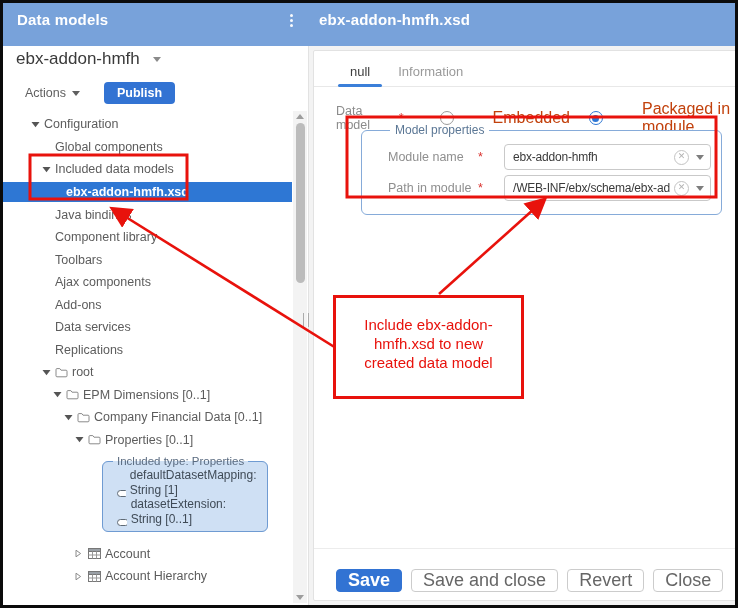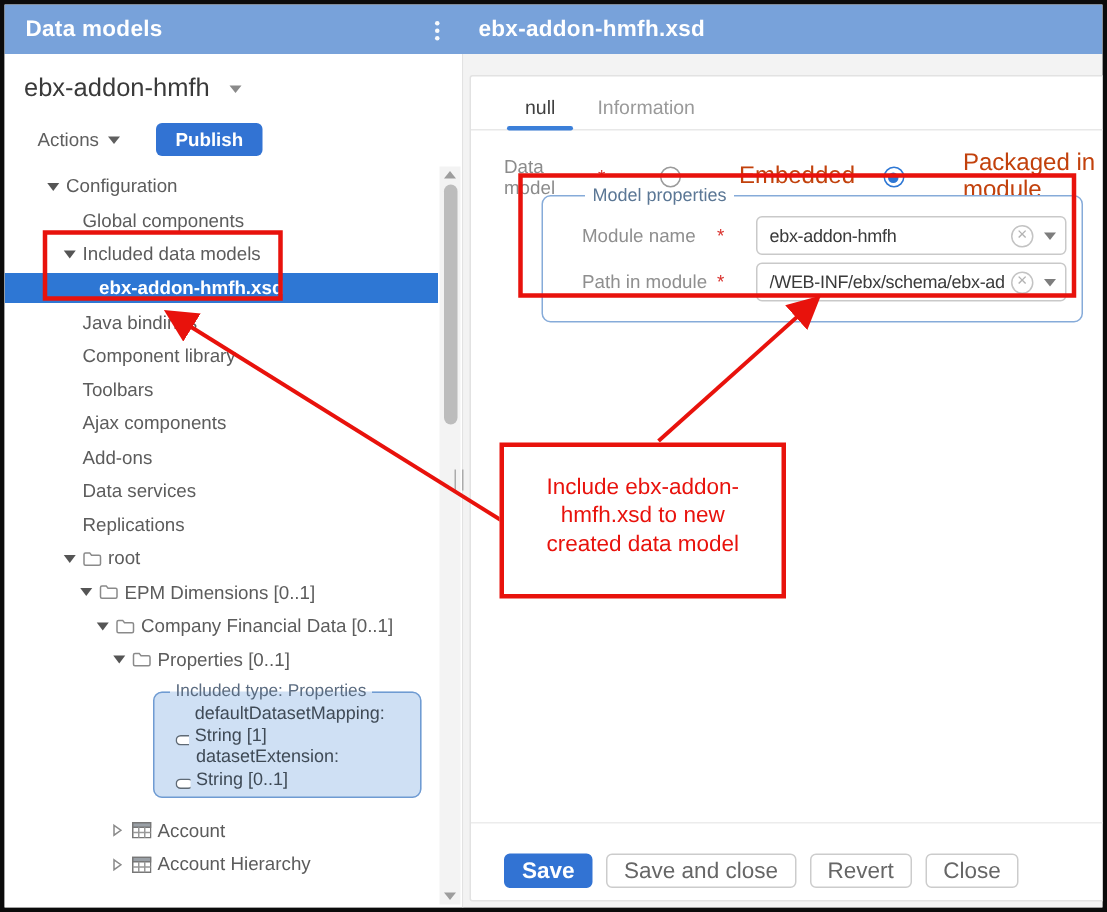--- a/index.html
+++ b/index.html
@@ -1,40 +1,40 @@
 <!DOCTYPE html>
 <html><head>
 <meta charset="utf-8">
 <style>
   html,body{margin:0;padding:0;background:#fff;font-family:"Liberation Sans",sans-serif;}
   .frame{position:relative;width:738px;height:608px;box-sizing:border-box;border:3px solid #0b0b0b;background:#fff;overflow:hidden;}
 
   
-  .header{position:absolute;left:0;top:0;right:0;height:33px;background:#78a2da;display:flex;align-items:center;z-index:5;}
+  .header{position:absolute;left:0;top:0;right:0;height:43px;background:#78a2da;display:flex;align-items:center;z-index:5;}
   .hdr-title{color:#fff;font-size:15px;font-weight:600;letter-spacing:.2px;}
   .hdr-left{position:absolute;left:14px;top:8px;}
   .hdr-right{position:absolute;left:316px;top:8px;}
   .kebab{position:absolute;left:280px;top:8px;width:16px;height:18px;display:flex;flex-direction:column;align-items:center;justify-content:center;gap:2px;cursor:pointer;}
   .kebab i{width:3px;height:3px;border-radius:50%;background:#fff;opacity:.95;}
 
   
   .sidebar{position:absolute;left:0;top:33px;width:306px;bottom:0;background:#fff;border-right:1px solid #e2e2e2;box-sizing:border-box;}
   .model-title{position:absolute;left:13px;top:13px;font-size:17px;color:#3a3a3a;display:flex;align-items:center;gap:13px;}
   .caret{width:0;height:0;border-left:4px solid transparent;border-right:4px solid transparent;border-top:5px solid #8a8a8a;display:inline-block;}
   .actions-row{position:absolute;left:22px;top:46px;display:flex;align-items:center;gap:24px;}
   .actions{display:inline-flex;align-items:center;gap:6px;font-size:12.5px;color:#5f5f5f;cursor:pointer;}
   .actions .caret{border-top-color:#5f5f5f;}
   .btn-publish{background:#3273d3;color:#fff;border:none;border-radius:4px;height:22px;padding:0 13px;font-size:12.5px;font-weight:600;font-family:inherit;cursor:pointer;}
 
   .tree{position:absolute;left:0;top:77px;right:16px;bottom:0;overflow:hidden;}
   .tree-row{display:flex;align-items:center;height:22.55px;font-size:12.5px;color:#5c5c5c;cursor:pointer;box-sizing:border-box;white-space:nowrap;}
   .tree-row .tgl{width:13px;display:inline-flex;align-items:center;flex:none;}
   .tree-row .ticon{width:17px;display:inline-flex;align-items:center;flex:none;}
   .tree-row.sel{background:#2e77d4;color:#fff;font-weight:600;height:20px;margin:1.3px 0;}
-  .inc-box{margin:4px 0 10px 99px;width:165px;box-sizing:border-box;border:1px solid #6f9bd2;border-radius:6px;background:#cfe0f4;padding:1px 20px 5px 6px;}
+  .inc-box{margin:4px 0 10px 99px;width:165px;box-sizing:border-box;border:1px solid #6f9bd2;border-radius:6px;background:#cfe0f4;padding:1px 7px 5px 6px;}
   .inc-box legend{font-size:11.5px;color:#5a6b80;padding:0 4px;margin-left:4px;}
   .inc-field{display:flex;align-items:flex-end;gap:4px;font-size:12px;color:#3f4a56;line-height:14.5px;margin-left:8px;}
 
   
   .vscroll{position:absolute;right:1px;top:75px;bottom:2px;width:14px;background:#f3f3f3;z-index:4;}
   .sb-up,.sb-down{position:absolute;left:3px;width:0;height:0;border-left:4px solid transparent;border-right:4px solid transparent;}
   .sb-up{top:3px;border-bottom:5px solid #9d9d9d;}
   .sb-down{bottom:3px;border-top:5px solid #9d9d9d;}
   .sb-thumb{position:absolute;left:2.5px;top:12px;width:9px;height:160px;background:#bcbcbc;border-radius:6px;}
   .grip{position:absolute;left:300px;top:310px;width:4px;height:14px;border-left:1.5px solid #ababab;border-right:1.5px solid #ababab;z-index:6;}
@@ -62,21 +62,21 @@
   .fs-row{display:flex;align-items:center;margin:5px 0;}
   .fs-label{width:90px;font-size:12.5px;color:#8f8f8f;flex:none;}
   .fs-req{width:26px;color:#d9302c;font-size:12.5px;flex:none;}
   .combo{width:207px;height:26px;box-sizing:border-box;border:1px solid #c9c9c9;border-radius:4px;display:flex;align-items:center;padding:0 6px 0 8px;background:#fff;cursor:text;flex:none;}
   .combo-val{flex:1;font-size:12px;color:#3a3a3a;letter-spacing:-0.2px;white-space:nowrap;overflow:hidden;}
   .clear-ic{width:13px;height:13px;border:1px solid #c3c3c3;border-radius:50%;color:#b3b3b3;font-size:9px;line-height:11px;text-align:center;flex:none;margin:0 7px 0 4px;cursor:pointer;}
   .dd-caret{width:0;height:0;border-left:4px solid transparent;border-right:4px solid transparent;border-top:5px solid #7d7d7d;flex:none;cursor:pointer;}
 
   .footer-sep{position:absolute;left:0;right:0;bottom:51px;border-top:1px solid #ececec;}
   .footer{position:absolute;left:22px;bottom:8px;display:flex;align-items:center;gap:9px;}
-  .btn{height:23px;padding:0 11px;font-size:15px;font-family:inherit;border-radius:4px;cursor:pointer;background:#fff;border:1px solid #ccc;color:#666;}
+  .btn{height:23px;padding:0 11px;font-size:18px;font-family:inherit;border-radius:4px;cursor:pointer;background:#fff;border:1px solid #ccc;color:#666;}
   .btn.primary{background:#3273d3;border-color:#3273d3;color:#fff;font-weight:600;}
 
   
   .overlay{position:absolute;left:0;top:0;width:732px;height:602px;pointer-events:none;z-index:50;}
   .note{position:absolute;left:330px;top:292px;width:191px;height:104px;box-sizing:border-box;background:#fff;border:3px solid #e8120c;z-index:51;color:#e8120c;font-size:15px;line-height:19px;text-align:center;padding:17px 20px 0 20px;}
 </style>
 </head>
 <body>
 
 <div class="frame">

